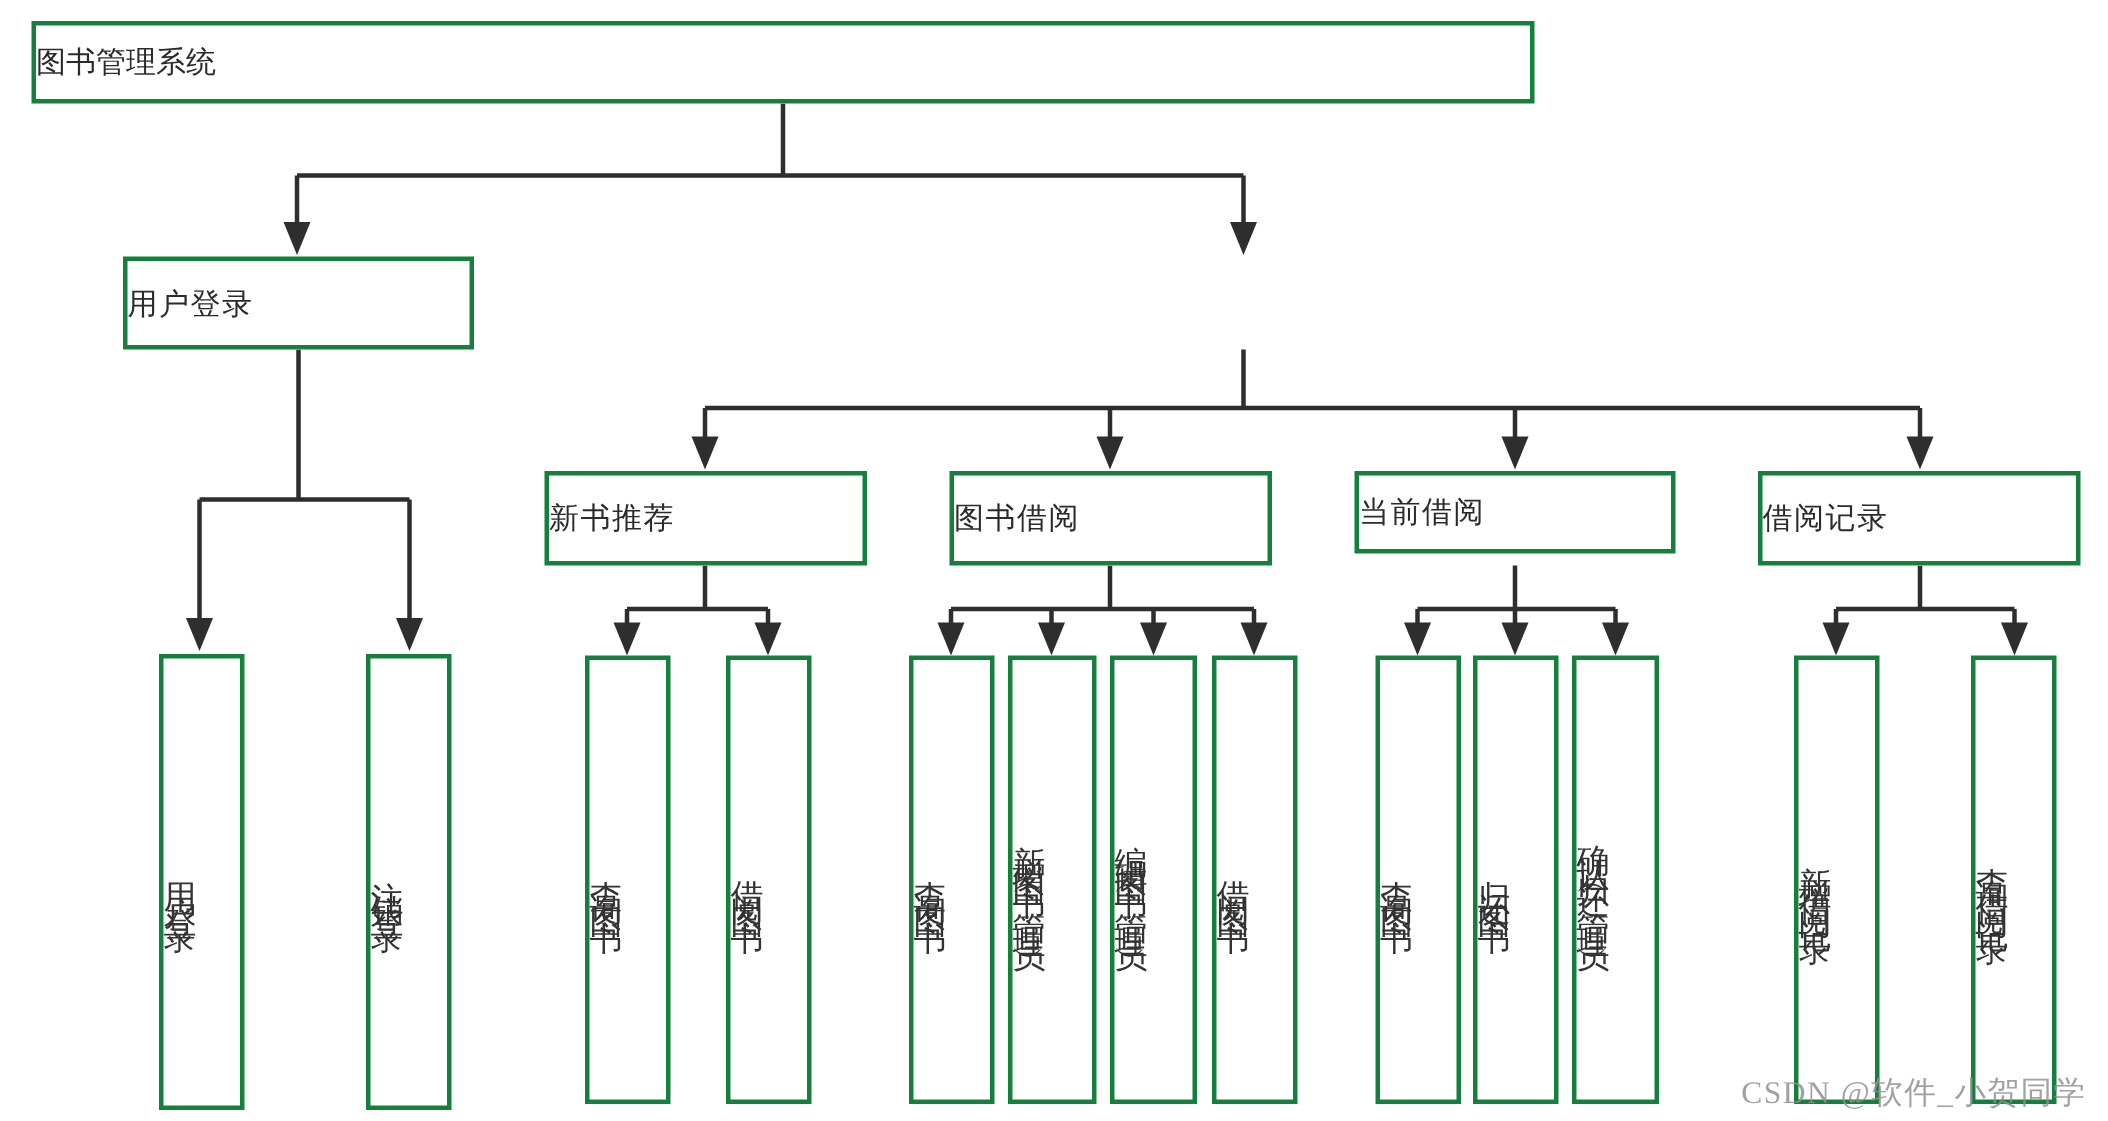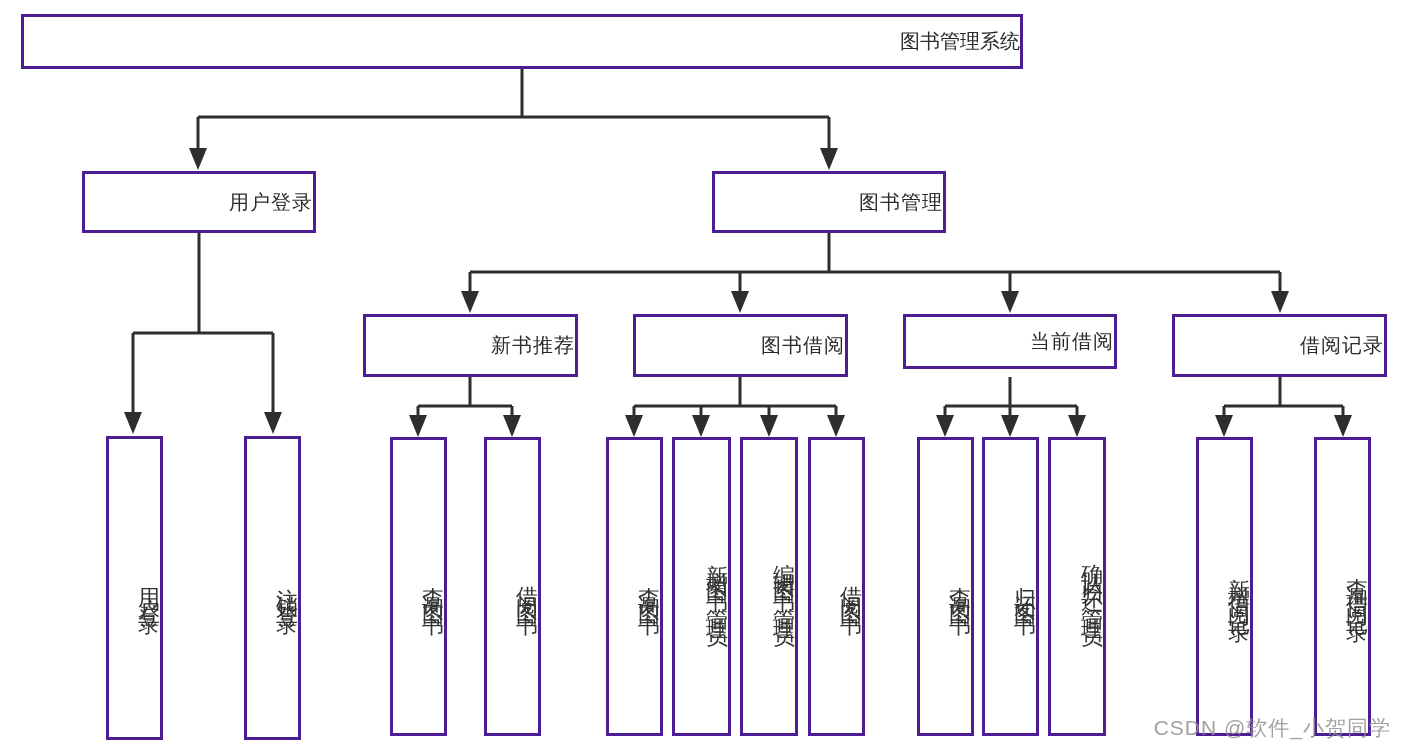--- a/index.html
+++ b/index.html
@@ -6,25 +6,25 @@
   #stage{
     position:relative;
     width:1405px;height:747px;
     background:#fff;
     font-family:"Liberation Sans","DejaVu Sans",sans-serif;
     overflow:hidden;
   }
   .node{
     position:absolute;
     box-sizing:border-box;
-    border:3px solid #4c1d95;
+    border:3px solid #15803d;
     background:#fff;
     display:flex;
     align-items:center;
-    justify-content:flex-end;
+    justify-content:flex-start;
     color:#2b2b2b;
     z-index:2;
   }
   .hnode{ font-size:20px; letter-spacing:1px; }
   .root{ font-size:20px; }
   .leaf span{
     writing-mode:vertical-rl;
     text-orientation:mixed;
     font-size:22px;
     letter-spacing:9px;
@@ -43,20 +43,21 @@
   }
   .watermark{
     position:absolute;
     right:14px;
     bottom:5px;
     font-size:21px;
     color:rgba(145,145,145,0.85);
     z-index:5;
     letter-spacing:1px;
     white-space:nowrap;
+    font-family:Liberation Serif, serif;
   }
 </style>
 </head>
 <body>
 
 <div id="stage">
 
   <svg class="connectors" width="1405" height="747" viewBox="0 0 1405 747">
 
     <g>
@@ -126,23 +127,20 @@
     </g>
   </svg>
 
   <div class="node root" style="left:21px;top:14px;width:1002px;height:55px">
     <span>图书管理系统</span>
   </div>
 
   <div class="node hnode" style="left:82px;top:171px;width:234px;height:62px">
     <span>用户登录</span>
   </div>
-  <div class="node hnode" style="left:712px;top:171px;width:234px;height:62px">
-    <span>图书管理</span>
-  </div>
 
   <div class="node hnode" style="left:633px;top:314px;width:215px;height:63px">
     <span>图书借阅</span>
   </div>
   <div class="node hnode" style="left:363px;top:314px;width:215px;height:63px">
     <span>新书推荐</span>
   </div>
   <div class="node hnode" style="left:903px;top:314px;width:214px;height:55px">
     <span>当前借阅</span>
   </div>

